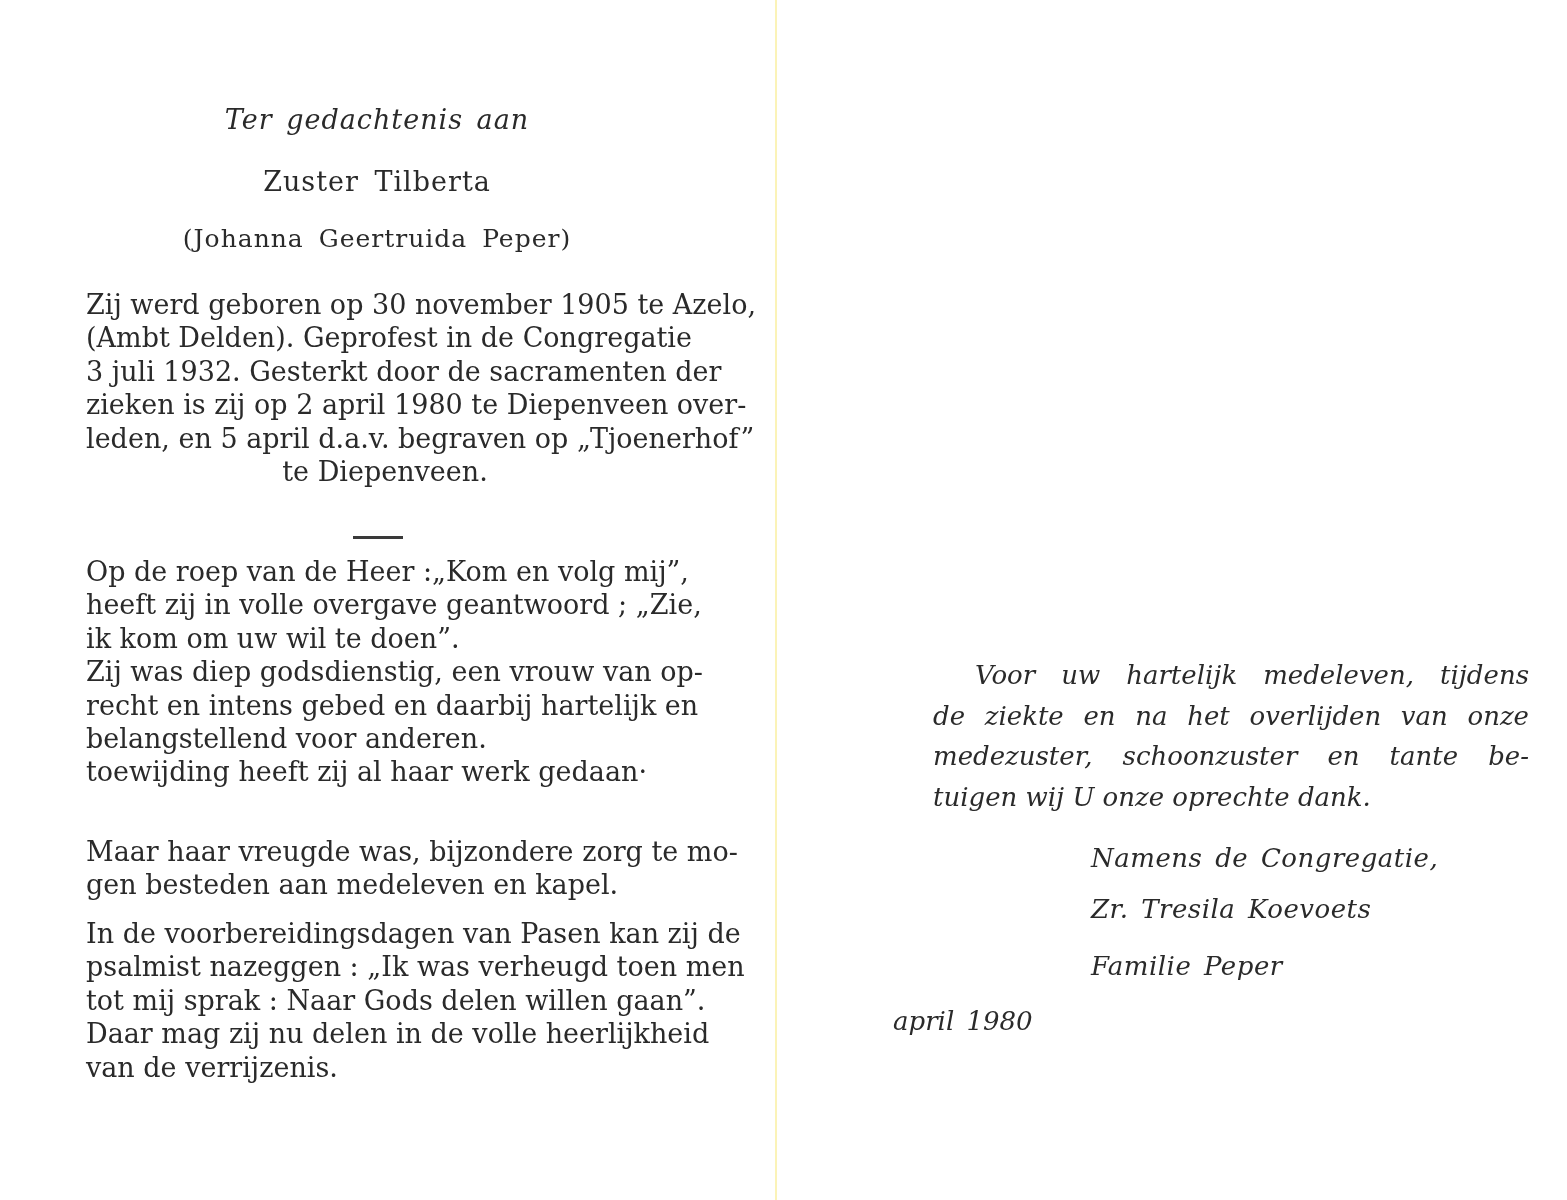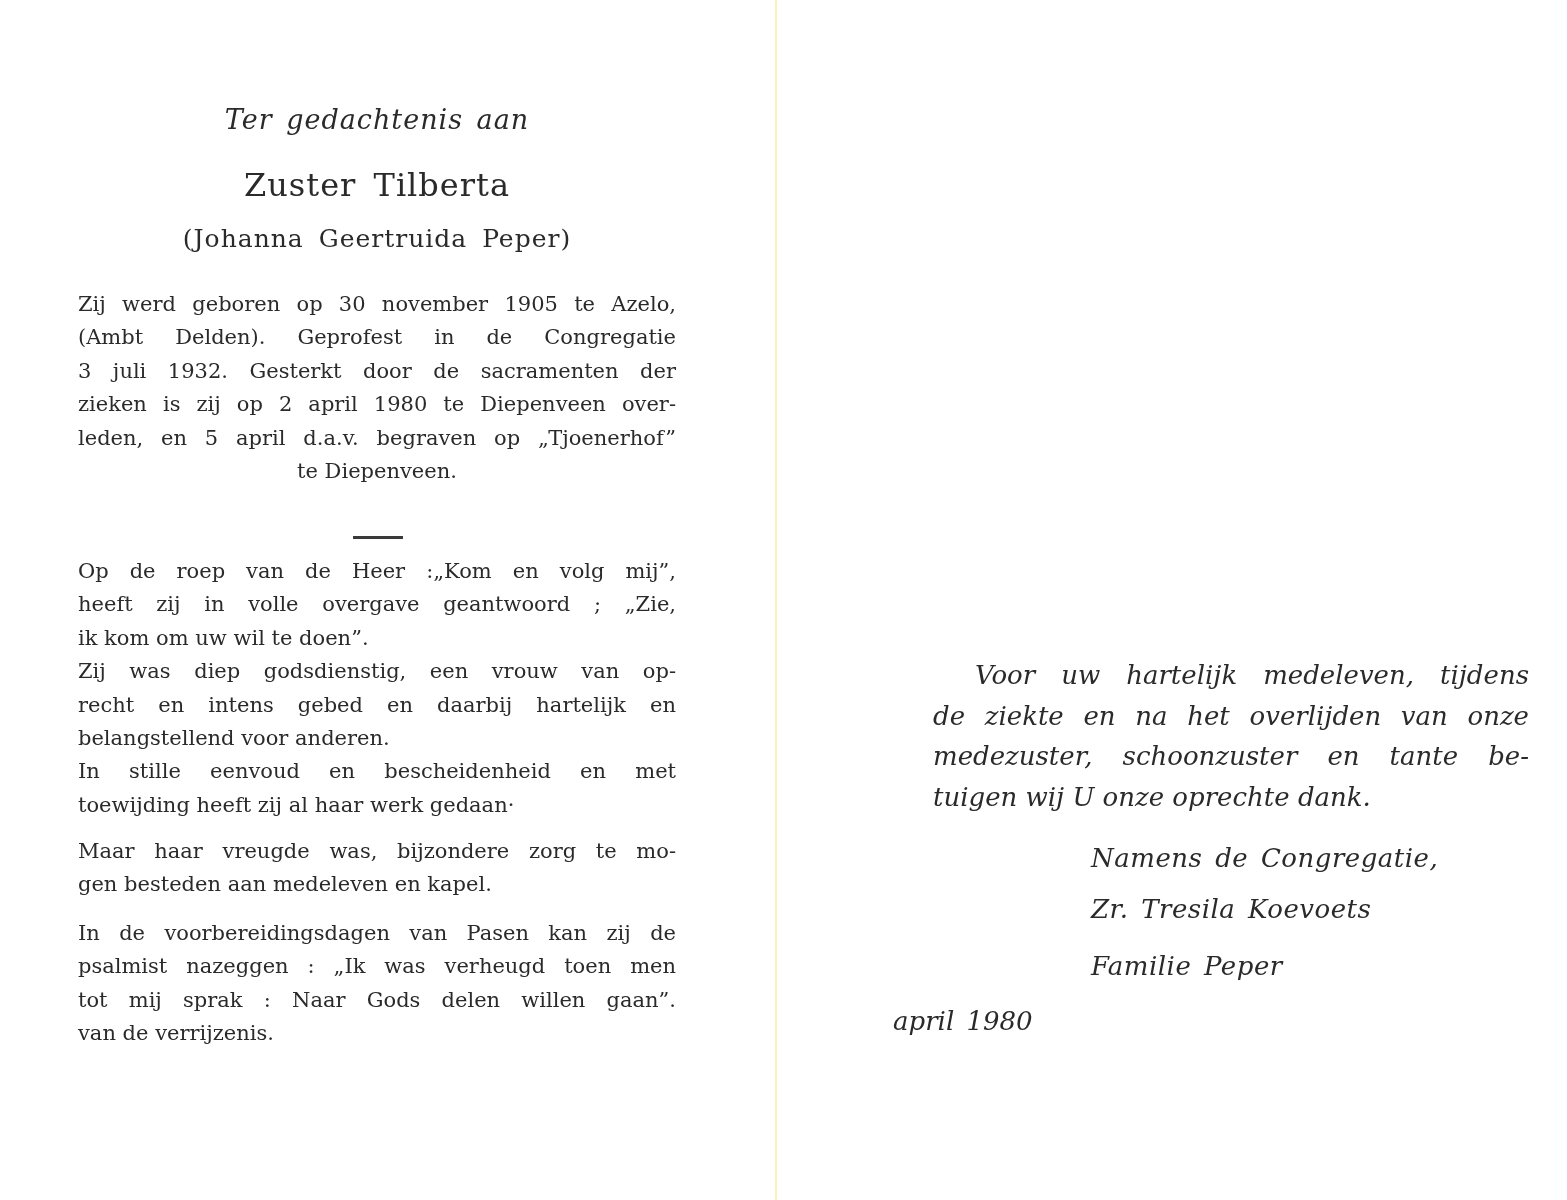--- a/index.html
+++ b/index.html
@@ -39,39 +39,39 @@
       font-size: 27px;
       letter-spacing: 1px;
       word-spacing: 4px;
     }
     .name {
       position: absolute;
       top: 166px;
       left: 0;
       width: 598px;
       text-align: center;
-      font-size: 32px;
+      font-size: 27px;
       letter-spacing: 1px;
       word-spacing: 6px;
     }
     .birthname {
       position: absolute;
       top: 224px;
       left: 0;
       width: 598px;
       text-align: center;
       font-size: 25px;
       letter-spacing: 1px;
       word-spacing: 6px;
     }
     .block {
       position: absolute;
-      left: 0;
+      left: 8px;
       width: 598px;
-      font-size: 21px;
+      font-size: 27px;
       line-height: 33.4px;
     }
     .line {
       display: block;
       white-space: nowrap;
       text-align: justify;
       text-align-last: justify;
     }
     .line.last {
       text-align-last: left;
@@ -155,33 +155,33 @@
 
   <div class="rule"></div>
 
   <div class="block para1">
     <span class="line">Op de roep van de Heer :„Kom en volg mij”,</span>
     <span class="line">heeft zij in volle overgave geantwoord ; „Zie,</span>
     <span class="line last">ik kom om uw wil te doen”.</span>
     <span class="line">Zij was diep godsdienstig, een vrouw van op-</span>
     <span class="line">recht en intens gebed en daarbij hartelijk en</span>
     <span class="line last">belangstellend voor anderen.</span>
-    <span class="line">In stille eenvoud en bescheidenheid en met</span>
     <span class="line last">toewijding heeft zij al haar werk gedaan·</span>
   </div>
 
   <div class="block para2">
     <span class="line">Maar haar vreugde was, bijzondere zorg te mo-</span>
     <span class="line last">gen besteden aan medeleven en kapel.</span>
   </div>
 
   <div class="block para3">
     <span class="line">In de voorbereidingsdagen van Pasen kan zij de</span>
     <span class="line">psalmist nazeggen : „Ik was verheugd toen men</span>
     <span class="line">tot mij sprak : Naar Gods delen willen gaan”.</span>
+    <span class="line">Daar mag zij nu delen in de volle heerlijkheid</span>
     <span class="line last">van de verrijzenis.</span>
   </div>
 </div>
 
 <div class="page-right">
   <div class="thanks">
     <span class="line first">Voor uw hartelijk medeleven, tijdens</span>
     <span class="line">de ziekte en na het overlijden van onze</span>
     <span class="line">medezuster, schoonzuster en tante be-</span>
     <span class="line last">tuigen wij U onze oprechte dank.</span>

